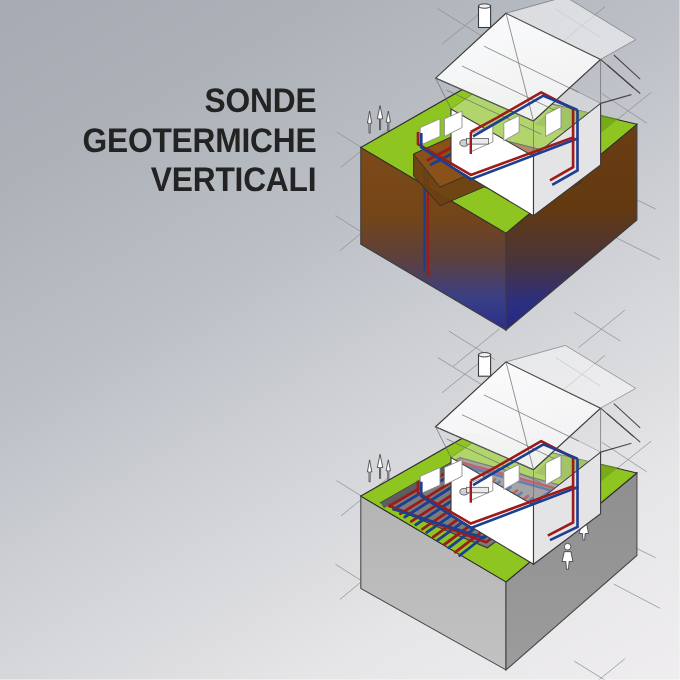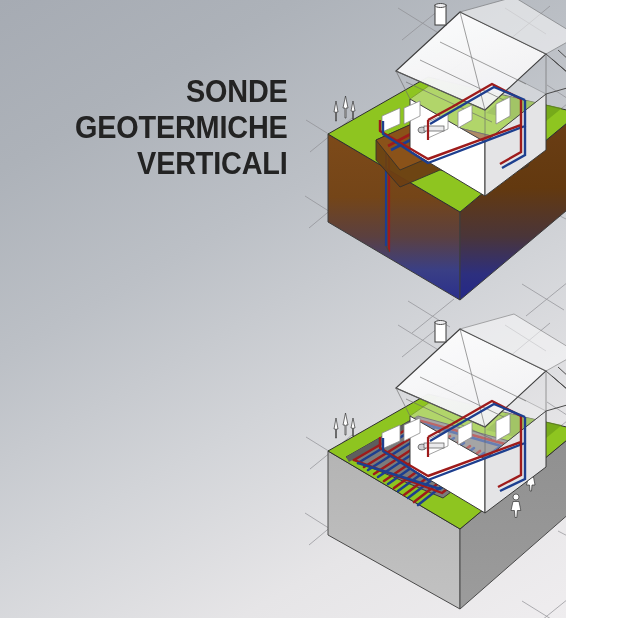--- a/index.html
+++ b/index.html
@@ -2,21 +2,21 @@
 <html><head>
 <meta charset="utf-8">
 <style>
   html, body {
     margin: 0;
     padding: 0;
     background: #ffffff;
   }
   #poster {
     position: relative;
-    width: 566px;
+    width: 618px;
     height: 618px;
     overflow: hidden;
     font-family: "Liberation Sans", sans-serif;
     background: linear-gradient(150deg, #a6abb3 0%, #adb2b9 18%, #bcc0c6 38%, #d2d4d8 60%, #e6e5e7 80%, #efedef 100%);
   }
   .panel {
     position: absolute;
     left: 0;
     width: 618px;
     height: 309px;

